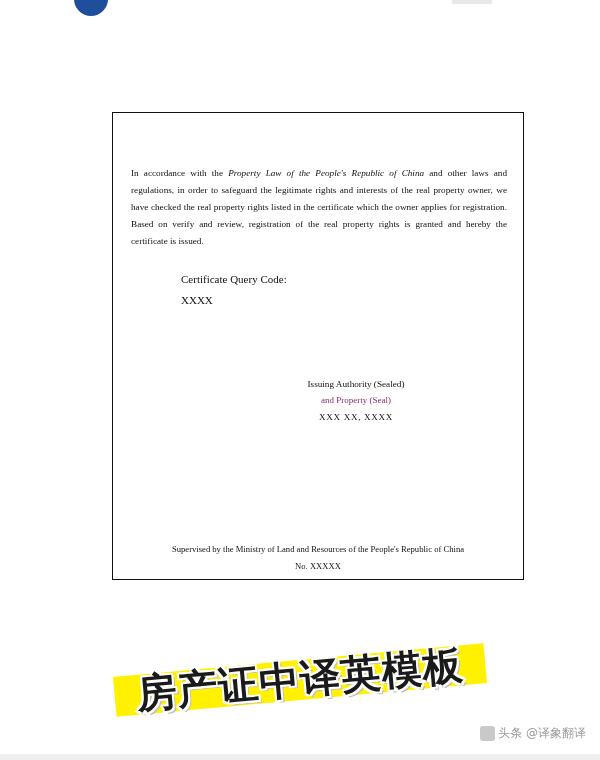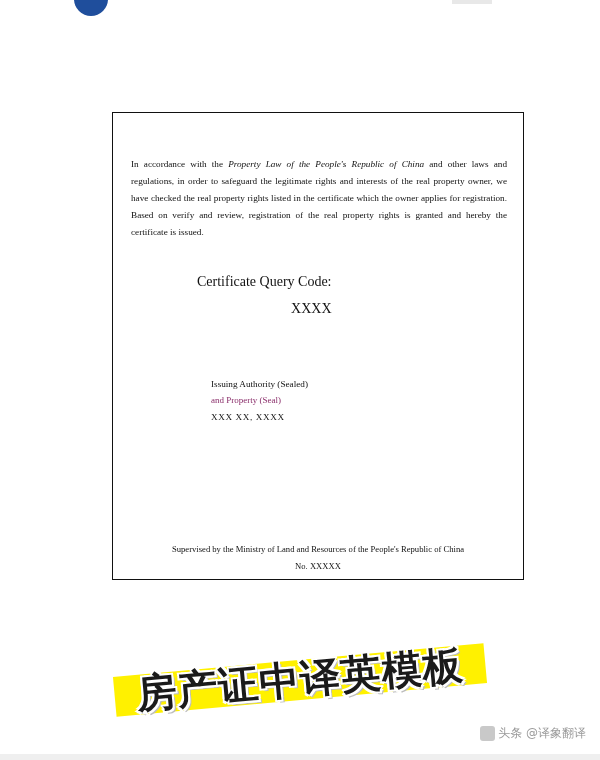--- a/index.html
+++ b/index.html
@@ -42,47 +42,46 @@
     width: 412px;
     height: 468px;
     background: #ffffff;
     border: 1.5px solid #111111;
     box-sizing: border-box;
   }
 
   .doc-body {
     position: absolute;
     left: 18px;
-    top: 43px;
+    top: 52px;
     width: 376px;
     font-size: 9.2px;
     line-height: 1.85;
     color: #111111;
     text-align: justify;
   }
   .doc-body .ital {
     font-style: italic;
   }
 
   .query-block {
     position: absolute;
-    left: 84px;
+    left: 68px;
     top: 156px;
-    font-size: 14px;
+    font-size: 11px;
     line-height: 1.9;
     color: #111111;
-    text-align: right;
   }
 
   .issuing-block {
     position: absolute;
     right: 22px;
     top: 263px;
     width: 290px;
-    text-align: left;
+    text-align: center;
     font-size: 9.2px;
     line-height: 1.9;
     color: #111111;
   }
   .issuing-block .seal-text {
     color: #8b2f6b;
     font-size: 9px;
     line-height: 1.75;
   }
   .issuing-block .seal-date {

